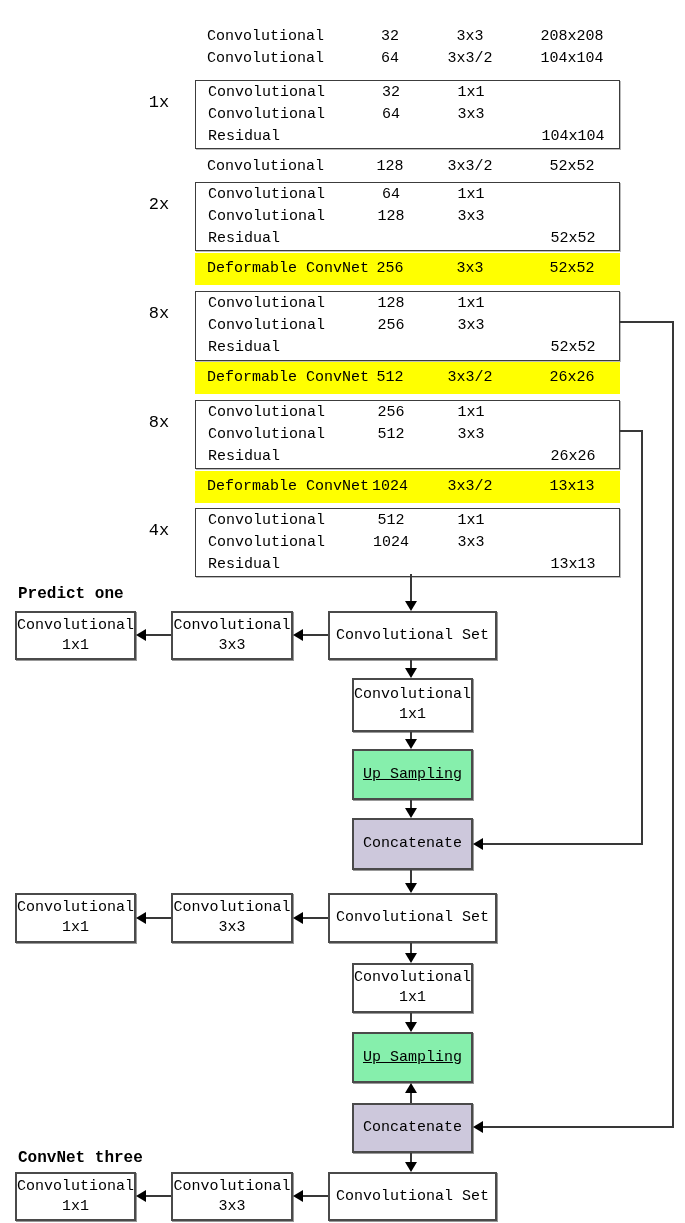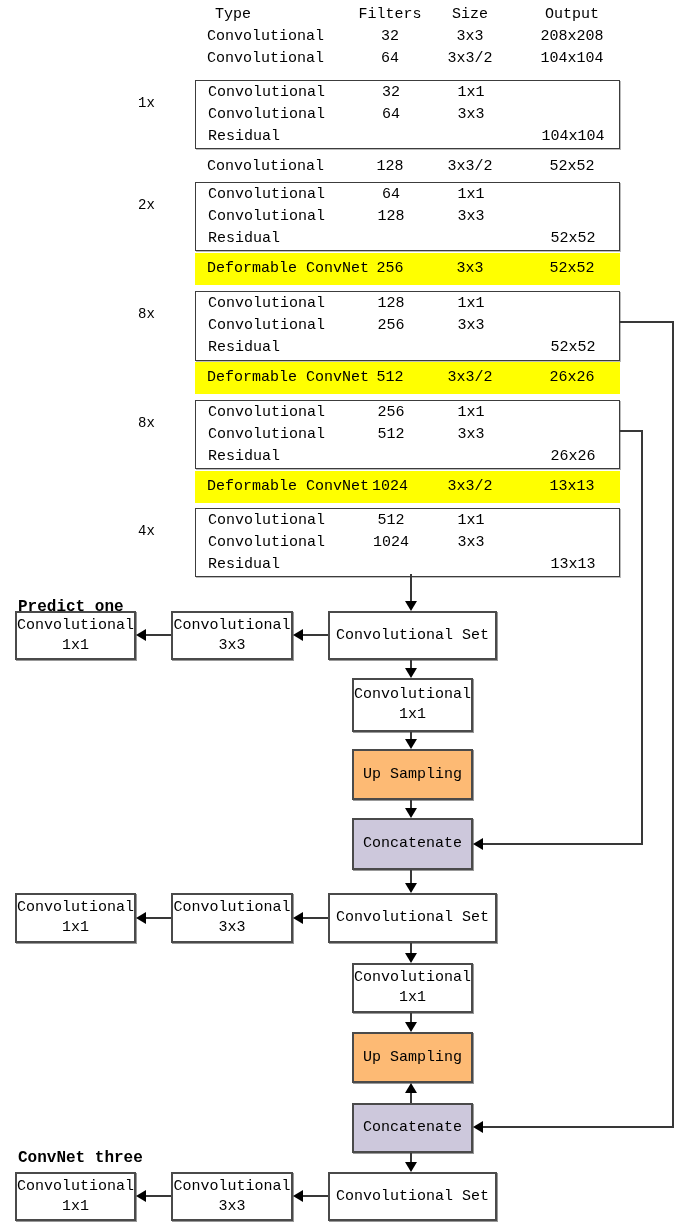--- a/index.html
+++ b/index.html
@@ -10,52 +10,46 @@
   .trow{position:absolute;left:195px;width:425px;height:22px;line-height:22px;font-size:15px;}
   .hdr{font-size:15px;}
   .ct{position:absolute;left:12px;white-space:nowrap;}
   .cf{position:absolute;left:145px;width:100px;text-align:center;}
   .cs{position:absolute;left:225px;width:100px;text-align:center;}
   .co{position:absolute;left:317px;width:120px;text-align:center;}
   .tblock{position:absolute;left:195px;width:423px;border:1px solid #3c3c3c;background:#fff;
           box-shadow:1px 1px 0 #bbb;padding-top:1px;box-sizing:content-box;}
   .brow{position:relative;height:22px;line-height:22px;font-size:15px;}
   .yrow{position:absolute;left:195px;width:425px;height:32px;line-height:32px;font-size:15px;background:#ffff00;}
-  .mult{position:absolute;left:138px;width:42px;height:46px;line-height:46px;font-size:14px;}
+  .mult{position:absolute;left:138px;width:42px;height:46px;line-height:46px;text-align:center;font-size:17px;}
 
   
   .fbox{position:absolute;background:#fff;border:2px solid #4a4a4a;box-shadow:1px 1px 0 #999;
         display:flex;flex-direction:column;align-items:center;justify-content:center;
         text-align:center;font-size:15px;line-height:20px;box-sizing:border-box;}
-  .red{background:#fdba74;}
+  .red{background:#86efac;text-decoration:underline;}
   .lav{background:#cdc8dc;}
   .plabel{position:absolute;left:18px;font-size:16px;font-weight:bold;white-space:nowrap;}
 
   
   .ln{position:absolute;background:#383838;}
   .vln{width:2px;}
   .hln{height:2px;}
   .ah-down{position:absolute;width:0;height:0;border-left:6px solid transparent;
            border-right:6px solid transparent;border-top:10px solid #000;}
   .ah-up{position:absolute;width:0;height:0;border-left:6px solid transparent;
          border-right:6px solid transparent;border-bottom:10px solid #000;}
   .ah-left{position:absolute;width:0;height:0;border-top:6px solid transparent;
            border-bottom:6px solid transparent;border-right:10px solid #000;}
 </style>
 </head>
 <body>
 
 <div id="canvas">
 
-  <div class="trow hdr" style="top:4px">
-    <span class="ct" style="left:20px">Type</span>
-    <span class="cf">Filters</span>
-    <span class="cs">Size</span>
-    <span class="co">Output</span>
-  </div>
 
   <div class="trow" style="top:26px">
     <span class="ct">Convolutional</span>
     <span class="cf">32</span>
     <span class="cs">3x3</span>
     <span class="co">208x208</span>
   </div>
 
   <div class="trow" style="top:48px">
     <span class="ct">Convolutional</span>
@@ -175,21 +169,21 @@
       <span class="ct">Convolutional</span>
       <span class="cf">1024</span>
       <span class="cs">3x3</span>
     </div>
     <div class="brow">
       <span class="ct">Residual</span>
       <span class="co">13x13</span>
     </div>
   </div>
 
-  <div class="plabel" style="top:598px">Predict one</div>
+  <div class="plabel" style="top:585px">Predict one</div>
   <div class="fbox" style="left:15px;top:611px;width:121px;height:49px">
     <span>Convolutional</span>
     <span>1x1</span>
   </div>
   <div class="fbox" style="left:171px;top:611px;width:122px;height:49px">
     <span>Convolutional</span>
     <span>3x3</span>
   </div>
   <div class="fbox" style="left:328px;top:611px;width:169px;height:49px">
     <span>Convolutional Set</span>

